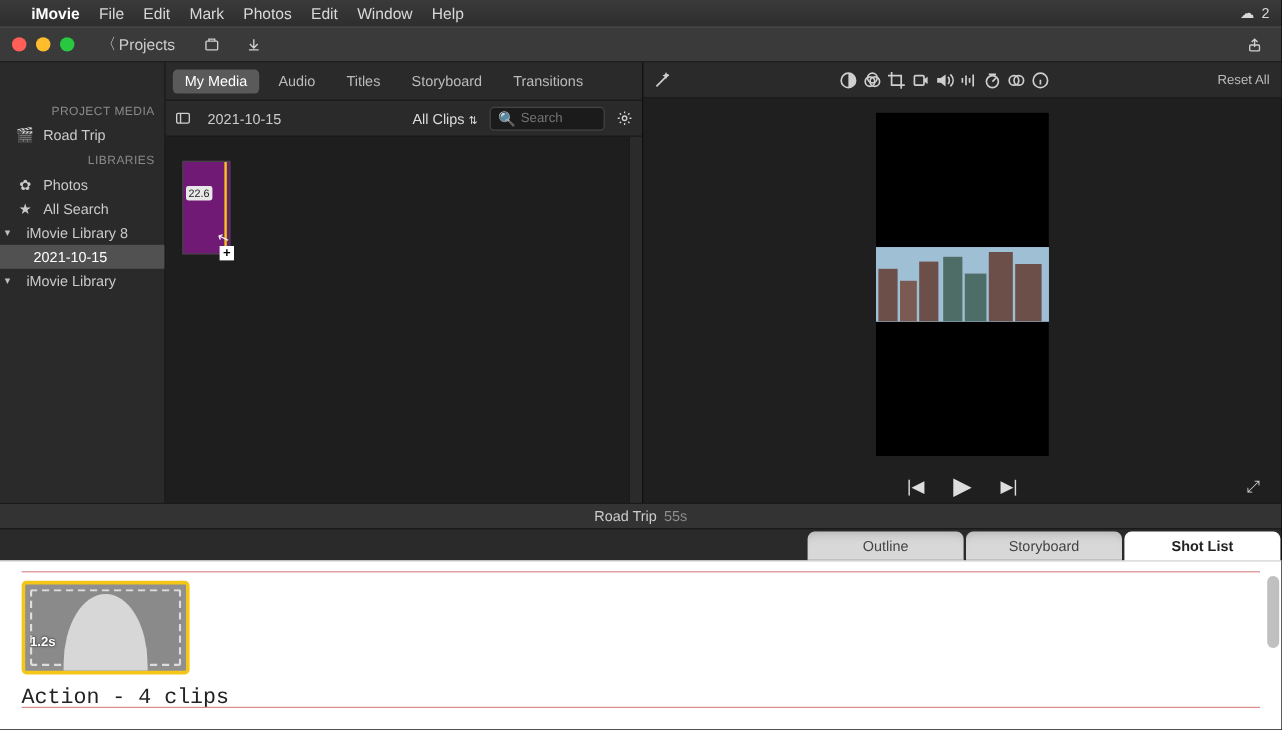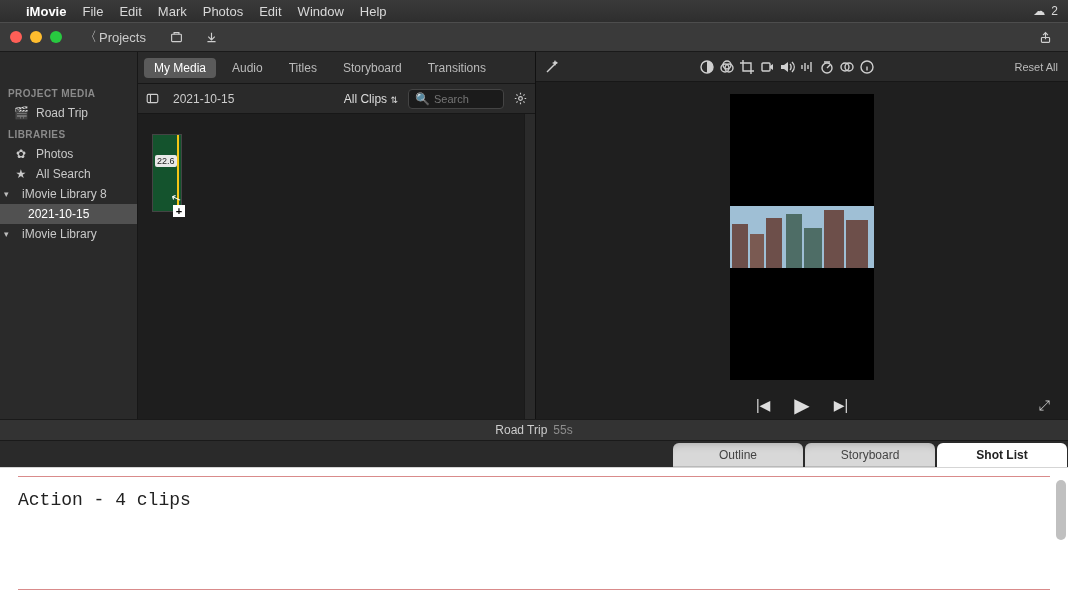--- a/index.html
+++ b/index.html
@@ -19,21 +19,21 @@
 .tl-close { background: #ff5f57; } .tl-min { background: #ffbd2e; } .tl-max { background: #28c940; }
 .back-btn { color: #ccc; font-size: 13px; display: flex; align-items: center; gap: 2px; padding: 2px 8px; border-radius: 3px; cursor: pointer; }
 .tb-icon { color: #bbb; font-size: 13px; padding: 2px 6px; cursor: pointer; }
 .toolbar .right { margin-left: auto; }
 
 
 .main { display: flex; height: 367px; background: #1f1f1f; }
 
 
 .sidebar { width: 138px; background: #2a2a2a; border-right: 1px solid #171717; color: #c9c9c9; font-size: 12px; display: flex; flex-direction: column; padding-top: 30px; }
-.sb-header { color: #8a8a8a; font-size: 10px; font-weight: 700; letter-spacing: .4px; padding: 6px 8px 4px; }
+.sb-header { color: #8a8a8a; font-size: 10px; font-weight: 400; letter-spacing: .4px; padding: 6px 8px 4px; text-align: right; }
 .sb-item { display: flex; align-items: center; gap: 8px; padding: 3px 8px 3px 14px; cursor: pointer; }
 .sb-item .ico { width: 14px; text-align: center; color: #c9c9c9; font-size: 12px; }
 .sb-item.hasChevron { padding-left: 4px; }
 .sb-item .chev { width: 10px; color: #bdbdbd; font-size: 9px; }
 .sb-item.selected { background: #515151; color: #fff; }
 .sb-subitem { padding-left: 28px; }
 
 
 .browser { width: 398px; background: #1e1e1e; border-right: 1px solid #111; display: flex; flex-direction: column; position: relative; }
 
@@ -43,21 +43,21 @@
 .filterbar { height: 30px; background: #2a2a2a; border-bottom: 1px solid #171717; display: flex; align-items: center; padding: 0 8px; gap: 10px; font-size: 12px; color: #ccc; }
 .filterbar .date { flex: 0 0 auto; }
 .filterbar .grow { flex: 1; }
 .filterbar .allclips { color: #ddd; cursor: pointer; }
 .searchbox { background: #1b1b1b; border: 1px solid #444; border-radius: 4px; height: 20px; display: flex; align-items: center; padding: 0 6px; color: #888; gap: 4px; width: 96px; }
 .searchbox input { background: transparent; border: none; outline: none; color: #ddd; font-size: 11px; width: 60px; }
 .gear { color: #bbb; cursor: pointer; }
 .layout-toggle { color: #bbb; cursor: pointer; padding-right: 4px; }
 
 .clip-area { flex: 1; position: relative; padding: 14px; }
-.clip-thumb { position: absolute; left: 14px; top: 20px; width: 30px; height: 78px; background: #14532d; border: 1px solid #444; }
+.clip-thumb { position: absolute; left: 14px; top: 20px; width: 40px; height: 78px; background: #701a75; border: 1px solid #444; }
 .clip-thumb .playhead { position: absolute; right: 2px; top: 0; bottom: 0; width: 2px; background: #f5c518; }
 .clip-thumb .dur-badge { position: absolute; left: 2px; top: 20px; background: #e8e8e8; color: #222; font-size: 9px; padding: 1px 2px; border-radius: 2px; }
 .clip-thumb .cursor-add { position: absolute; right: -4px; bottom: -6px; width: 12px; height: 12px; background: #fff; color: #000; font-size: 11px; line-height: 12px; text-align: center; font-weight: 700; }
 .clip-thumb .arrow-cursor { position: absolute; right: 0px; bottom: 6px; color: #fff; font-size: 12px; transform: rotate(-20deg); }
 
 .scroll-strip { width: 11px; background: #2b2b2b; border-left: 1px solid #1a1a1a; }
 
 
 .preview { flex: 1; background: #1f1f1f; display: flex; flex-direction: column; }
 .preview-toolbar { height: 30px; background: #2a2a2a; border-bottom: 1px solid #171717; display: flex; align-items: center; padding: 0 10px; gap: 4px; color: #bbb; font-size: 13px; }
@@ -328,17 +328,22 @@
 </div>
 
 <div class="sb-tabs-row">
   <div class="sb-tab inactive">Outline</div>
   <div class="sb-tab inactive">Storyboard</div>
   <div class="sb-tab active">Shot List</div>
 </div>
 
 <div class="shotlist">
   <div class="redline top"></div>
+  <div class="shot-clip">
+    <div class="inner"></div>
+    <div class="silhouette"></div>
+    <div class="durb">1.2s</div>
+  </div>
   <div class="shot-caption">Action - 4 clips</div>
   <div class="redline bot"></div>
 </div>
 
 <div class="page-scroll"></div>
 
 </body></html>

